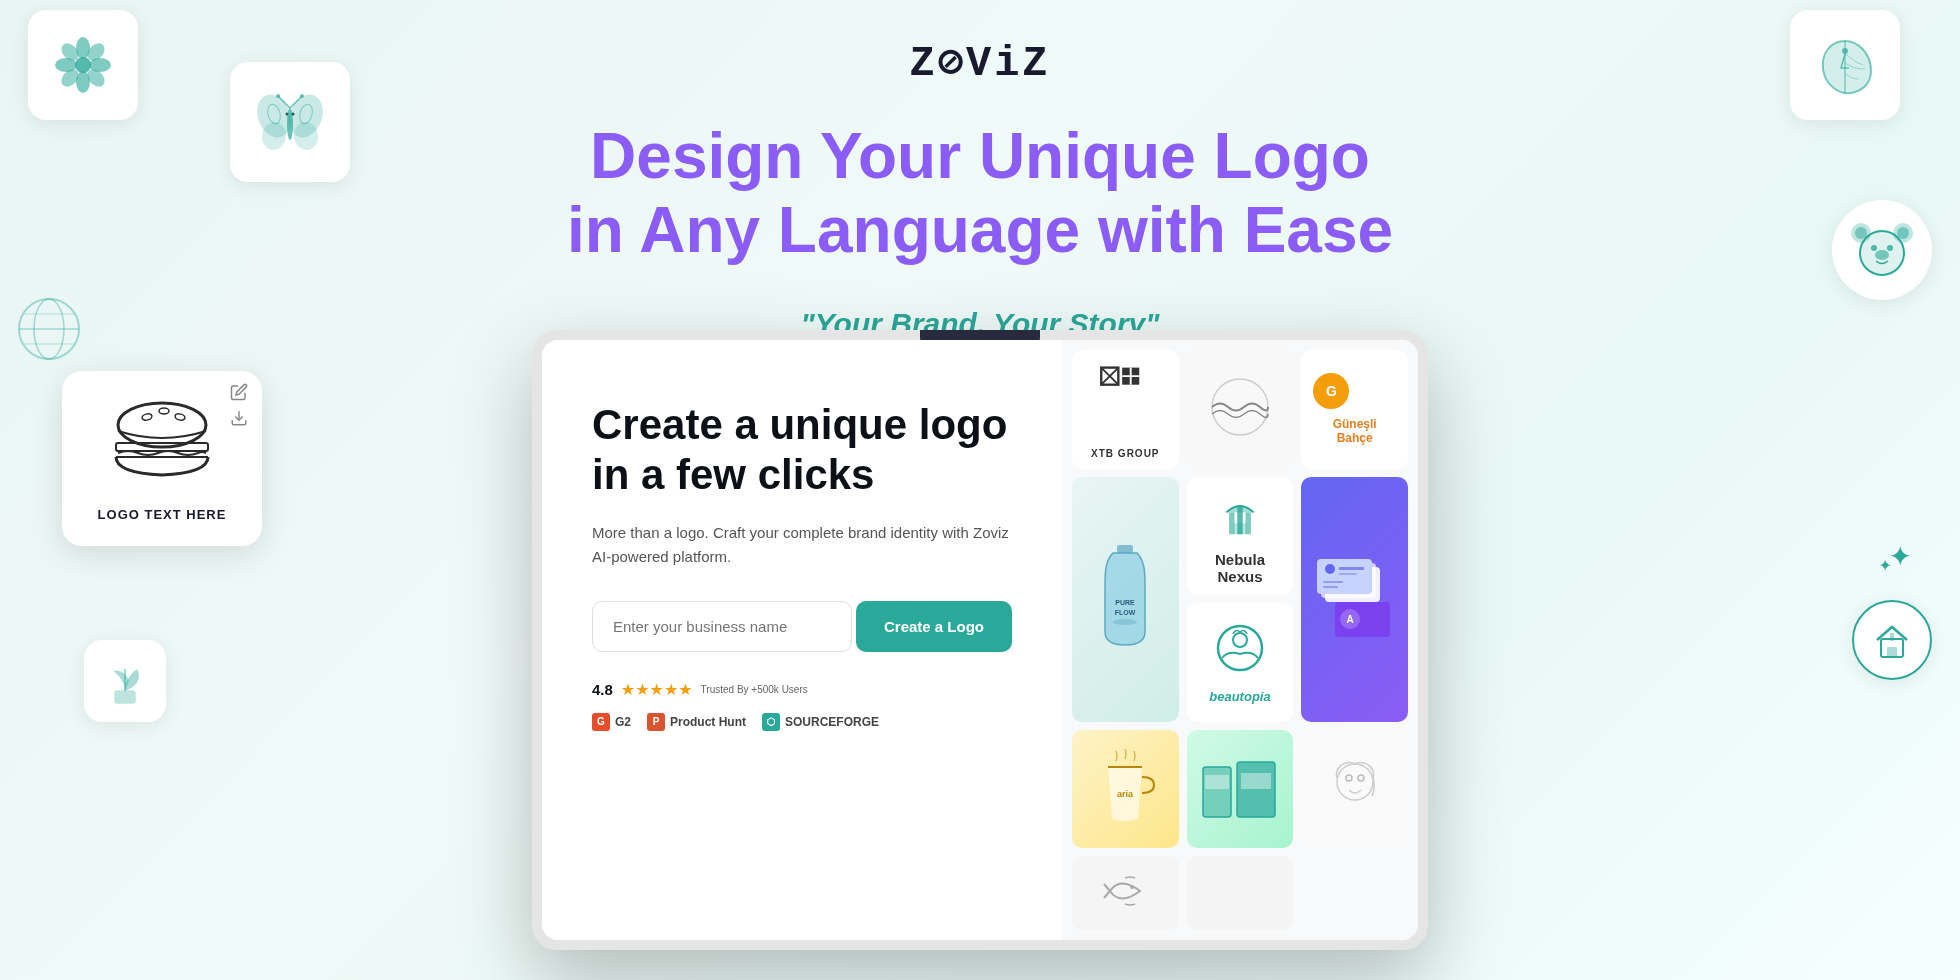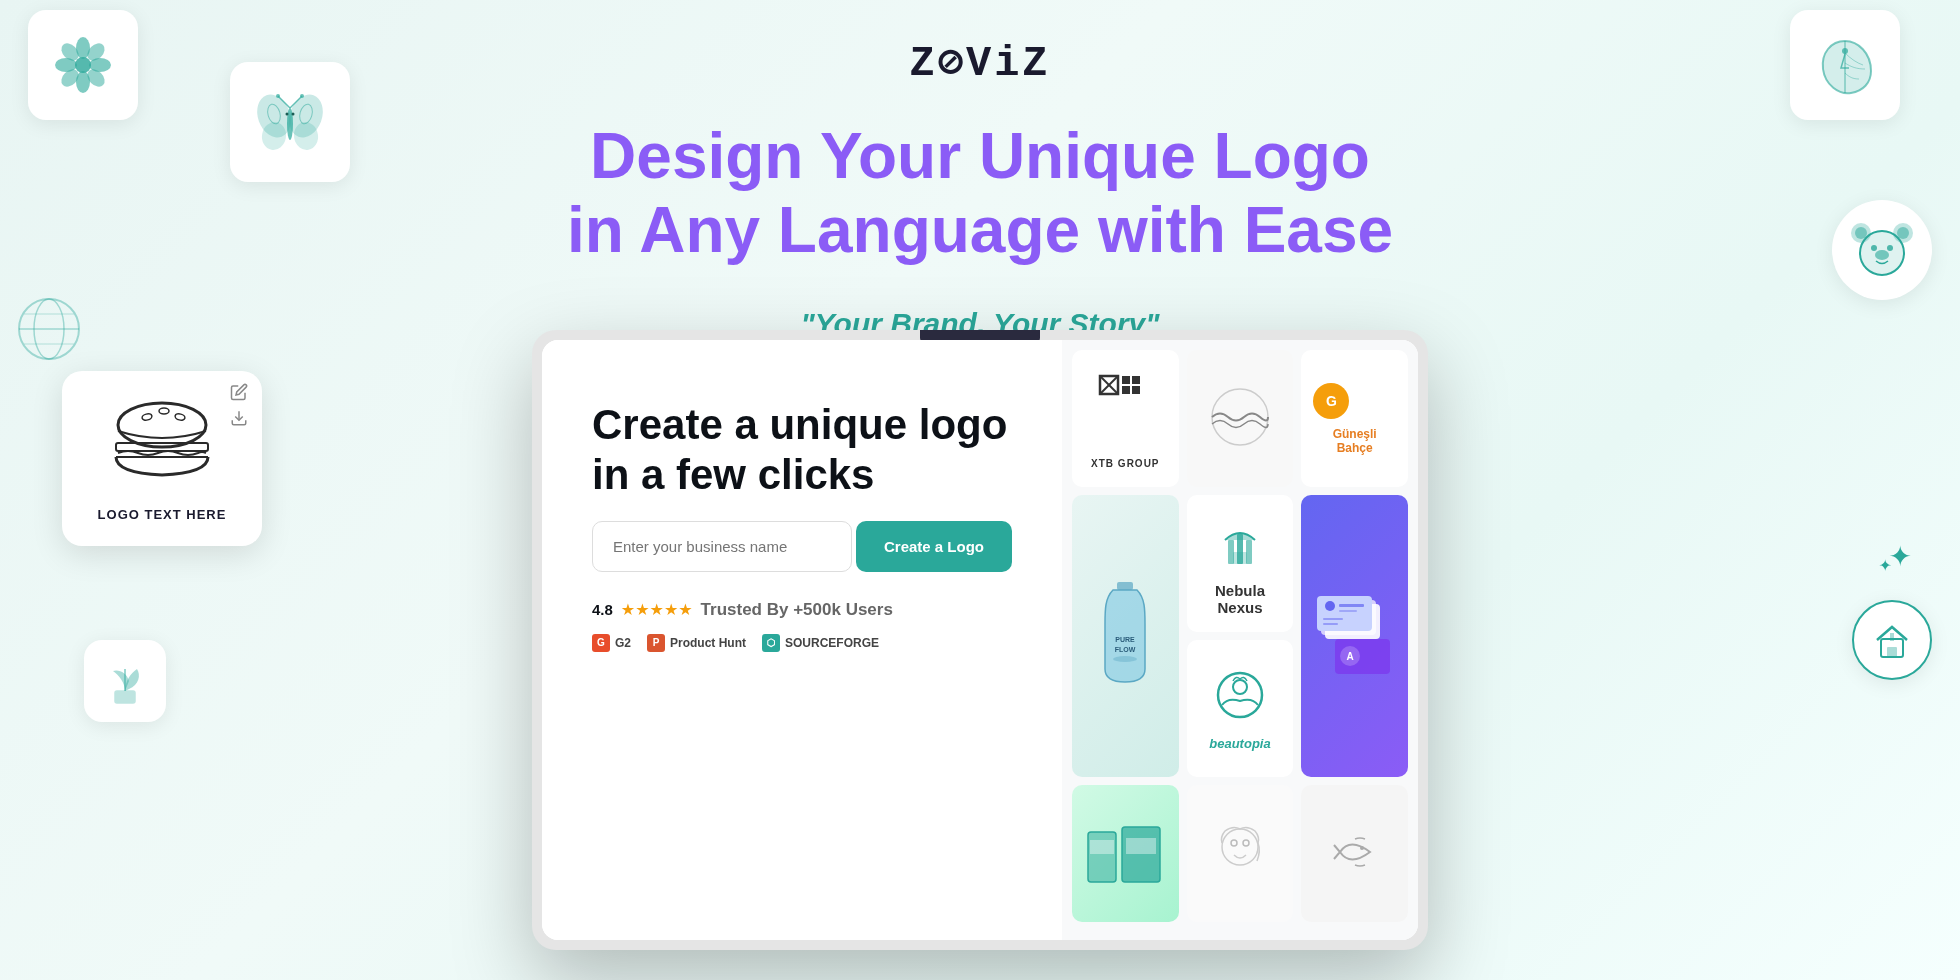--- a/index.html
+++ b/index.html
@@ -142,23 +142,22 @@
       font-size: 15px;
       color: #0d1117;
     }
 
     .stars {
       color: #f59e0b;
       font-size: 16px;
     }
 
     .rating-label {
-      font-size: 17px;
+      font-size: 10px;
       color: #666;
-      font-weight: bold;
     }
 
     .trust-badges {
       display: flex;
       align-items: center;
       gap: 16px;
     }
 
     .badge {
       display: flex;
@@ -447,20 +446,21 @@
   <div class="floating-logo-text">LOGO TEXT HERE</div>
 </div>
 
 <div class="app-window">
   <div class="window-bar"></div>
   <div class="window-inner">
 
     <div class="app-left">
       <h2 class="app-title" style="white-space:pre-line;">Create a unique logo
 in a few clicks</h2>
+      <p class="app-desc">More than a logo. Craft your complete brand identity with Zoviz AI-powered platform.</p>
 
       <div class="search-row">
         <input class="search-input" type="text" placeholder="Enter your business name" style="">
         <button class="cta-button">Create a Logo</button>
       </div>
 
       <div class="rating-row">
         <span class="rating-num">4.8</span>
         <span class="stars">★★★★★</span>
         <span class="rating-label">Trusted By +500k Users</span>
@@ -556,20 +556,34 @@
           <circle cx="40" cy="28" r="22" fill="none" stroke="#2aa89a" stroke-width="2.5"></circle>
 
           <circle cx="40" cy="20" r="7" fill="none" stroke="#2aa89a" stroke-width="2"></circle>
           <path d="M22 38 Q28 30 40 34 Q52 30 58 38" fill="none" stroke="#2aa89a" stroke-width="2"></path>
 
           <path d="M33 14 Q36 8 40 12 Q44 8 47 14" fill="none" stroke="#2aa89a" stroke-width="1.5"></path>
         </svg>
         <span style="font-size:13px;font-weight:700;color:#2aa89a;font-style:italic;">beautopia</span>
       </div>
 
+      <div class="logo-card coffee-card">
+        <svg width="70" height="80" viewBox="0 0 70 80" fill="none">
+
+          <path d="M18 20 L22 70 Q22 74 35 74 Q48 74 48 70 L52 20Z" fill="white" opacity="0.6"></path>
+          <path d="M18 20 L52 20" stroke="#b8860b" stroke-width="2"></path>
+          <path d="M52 30 Q64 30 64 38 Q64 46 52 46" stroke="#b8860b" stroke-width="2" fill="none"></path>
+
+          <text x="35" y="50" text-anchor="middle" font-size="9" fill="#b8860b" font-weight="700">aria</text>
+
+          <path d="M26 14 Q28 8 26 4" stroke="#b8860b" stroke-width="1.5" fill="none" opacity="0.5"></path>
+          <path d="M35 12 Q37 6 35 2" stroke="#b8860b" stroke-width="1.5" fill="none" opacity="0.5"></path>
+          <path d="M44 14 Q46 8 44 4" stroke="#b8860b" stroke-width="1.5" fill="none" opacity="0.5"></path>
+        </svg>
+      </div>
 
       <div class="logo-card green-card">
         <svg width="90" height="80" viewBox="0 0 90 80" fill="none">
 
           <rect x="8" y="20" width="28" height="50" rx="3" fill="#2aa89a" opacity="0.5"></rect>
           <rect x="8" y="20" width="28" height="50" rx="3" fill="none" stroke="#2aa89a" stroke-width="1.5"></rect>
           <rect x="10" y="28" width="24" height="14" fill="white" opacity="0.4"></rect>
           <rect x="42" y="15" width="38" height="55" rx="3" fill="#2aa89a" opacity="0.7"></rect>
           <rect x="42" y="15" width="38" height="55" rx="3" fill="none" stroke="#2aa89a" stroke-width="1.5"></rect>
           <rect x="46" y="26" width="30" height="16" fill="white" opacity="0.4"></rect>

